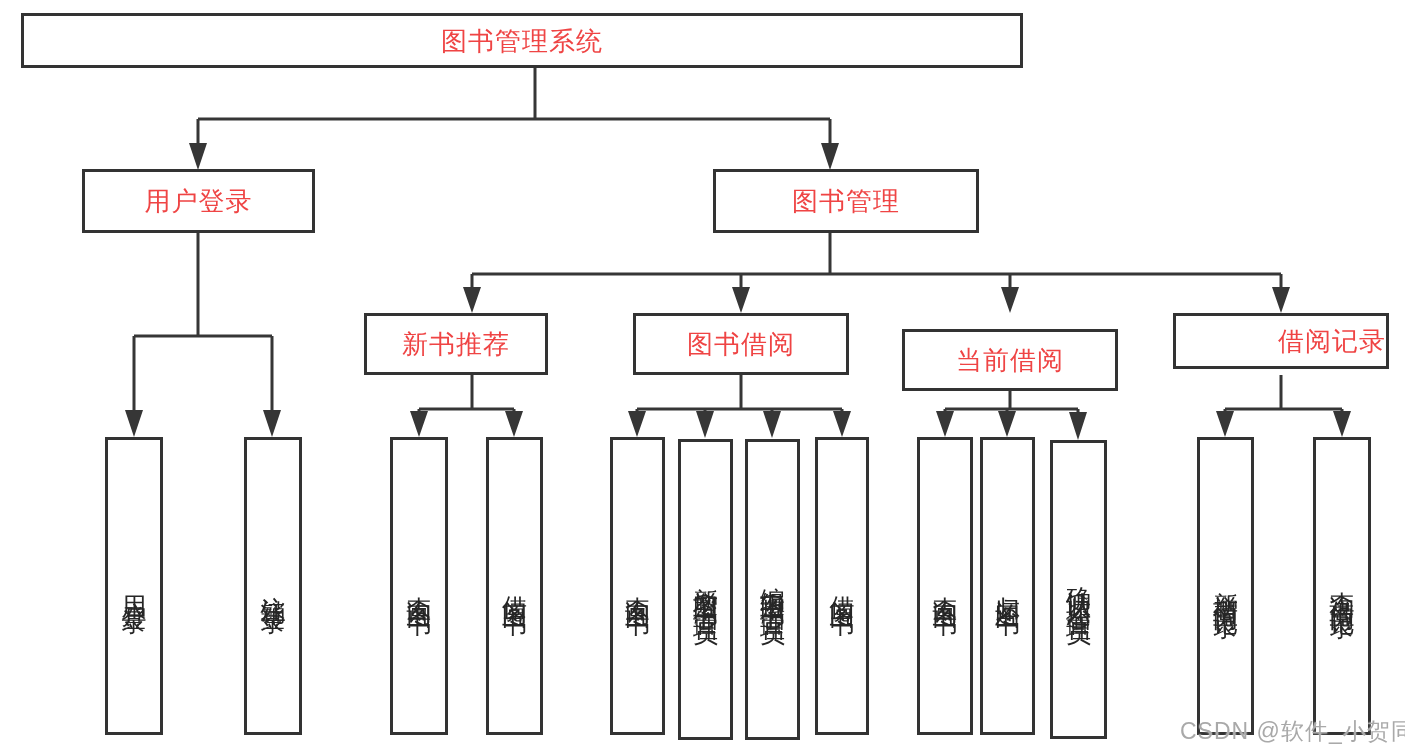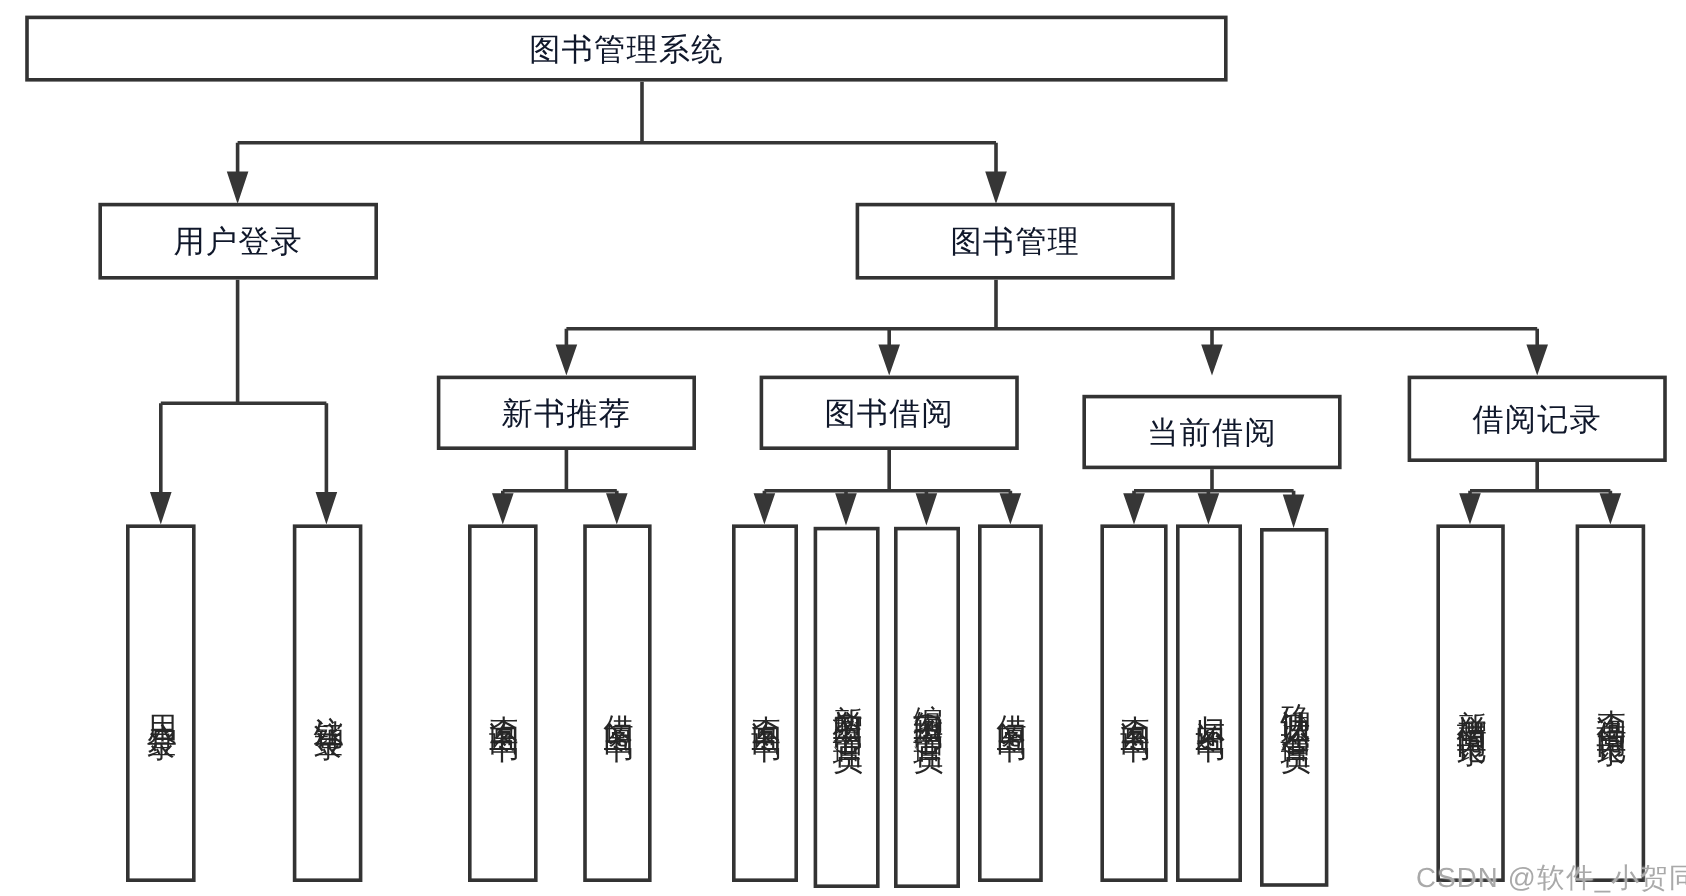--- a/index.html
+++ b/index.html
@@ -21,21 +21,21 @@
     background: #ffffff;
     border: 3px solid #333333;
     box-sizing: border-box;
     display: flex;
     align-items: center;
     justify-content: center;
     z-index: 2;
   }
   .hlabel {
     font-size: 26px;
-    color: #0f172a;
+    color: #ef4444;
     letter-spacing: 1px;
     white-space: nowrap;
     line-height: 1;
   }
   .vlabel {
     writing-mode: vertical-rl;
     text-orientation: mixed;
     font-size: 25px;
     color: #262626;
     letter-spacing: 5px;
@@ -94,30 +94,30 @@
     <span class="hlabel">图书管理系统</span>
   </div>
 
   <div class="node" style="left:82px; top:169px; width:233px; height:64px;">
     <span class="hlabel">用户登录</span>
   </div>
   <div class="node" style="left:713px; top:169px; width:266px; height:64px;">
     <span class="hlabel">图书管理</span>
   </div>
 
-  <div class="node" style="left:364px; top:313px; width:216px; height:62px;">
+  <div class="node" style="left:364px; top:313px; width:184px; height:62px;">
     <span class="hlabel">新书推荐</span>
   </div>
   <div class="node" style="left:633px; top:313px; width:216px; height:62px;">
     <span class="hlabel">图书借阅</span>
   </div>
   <div class="node" style="left:902px; top:313px; width:216px; height:62px;margin-top:16px;">
     <span class="hlabel">当前借阅</span>
   </div>
-  <div class="node" style="left:1173px; top:313px; width:216px; height:72px;">
+  <div class="node" style="left:1173px; top:313px; width:216px; height:56px;justify-content:flex-end;">
     <span class="hlabel">借阅记录</span>
   </div>
 
   <div class="node" style="left:105px; top:437px; width:58px; height:298px;">
     <span class="vlabel">用户登录</span>
   </div>
   <div class="node" style="left:244px; top:437px; width:58px; height:298px;">
     <span class="vlabel">注销登录</span>
   </div>
 

